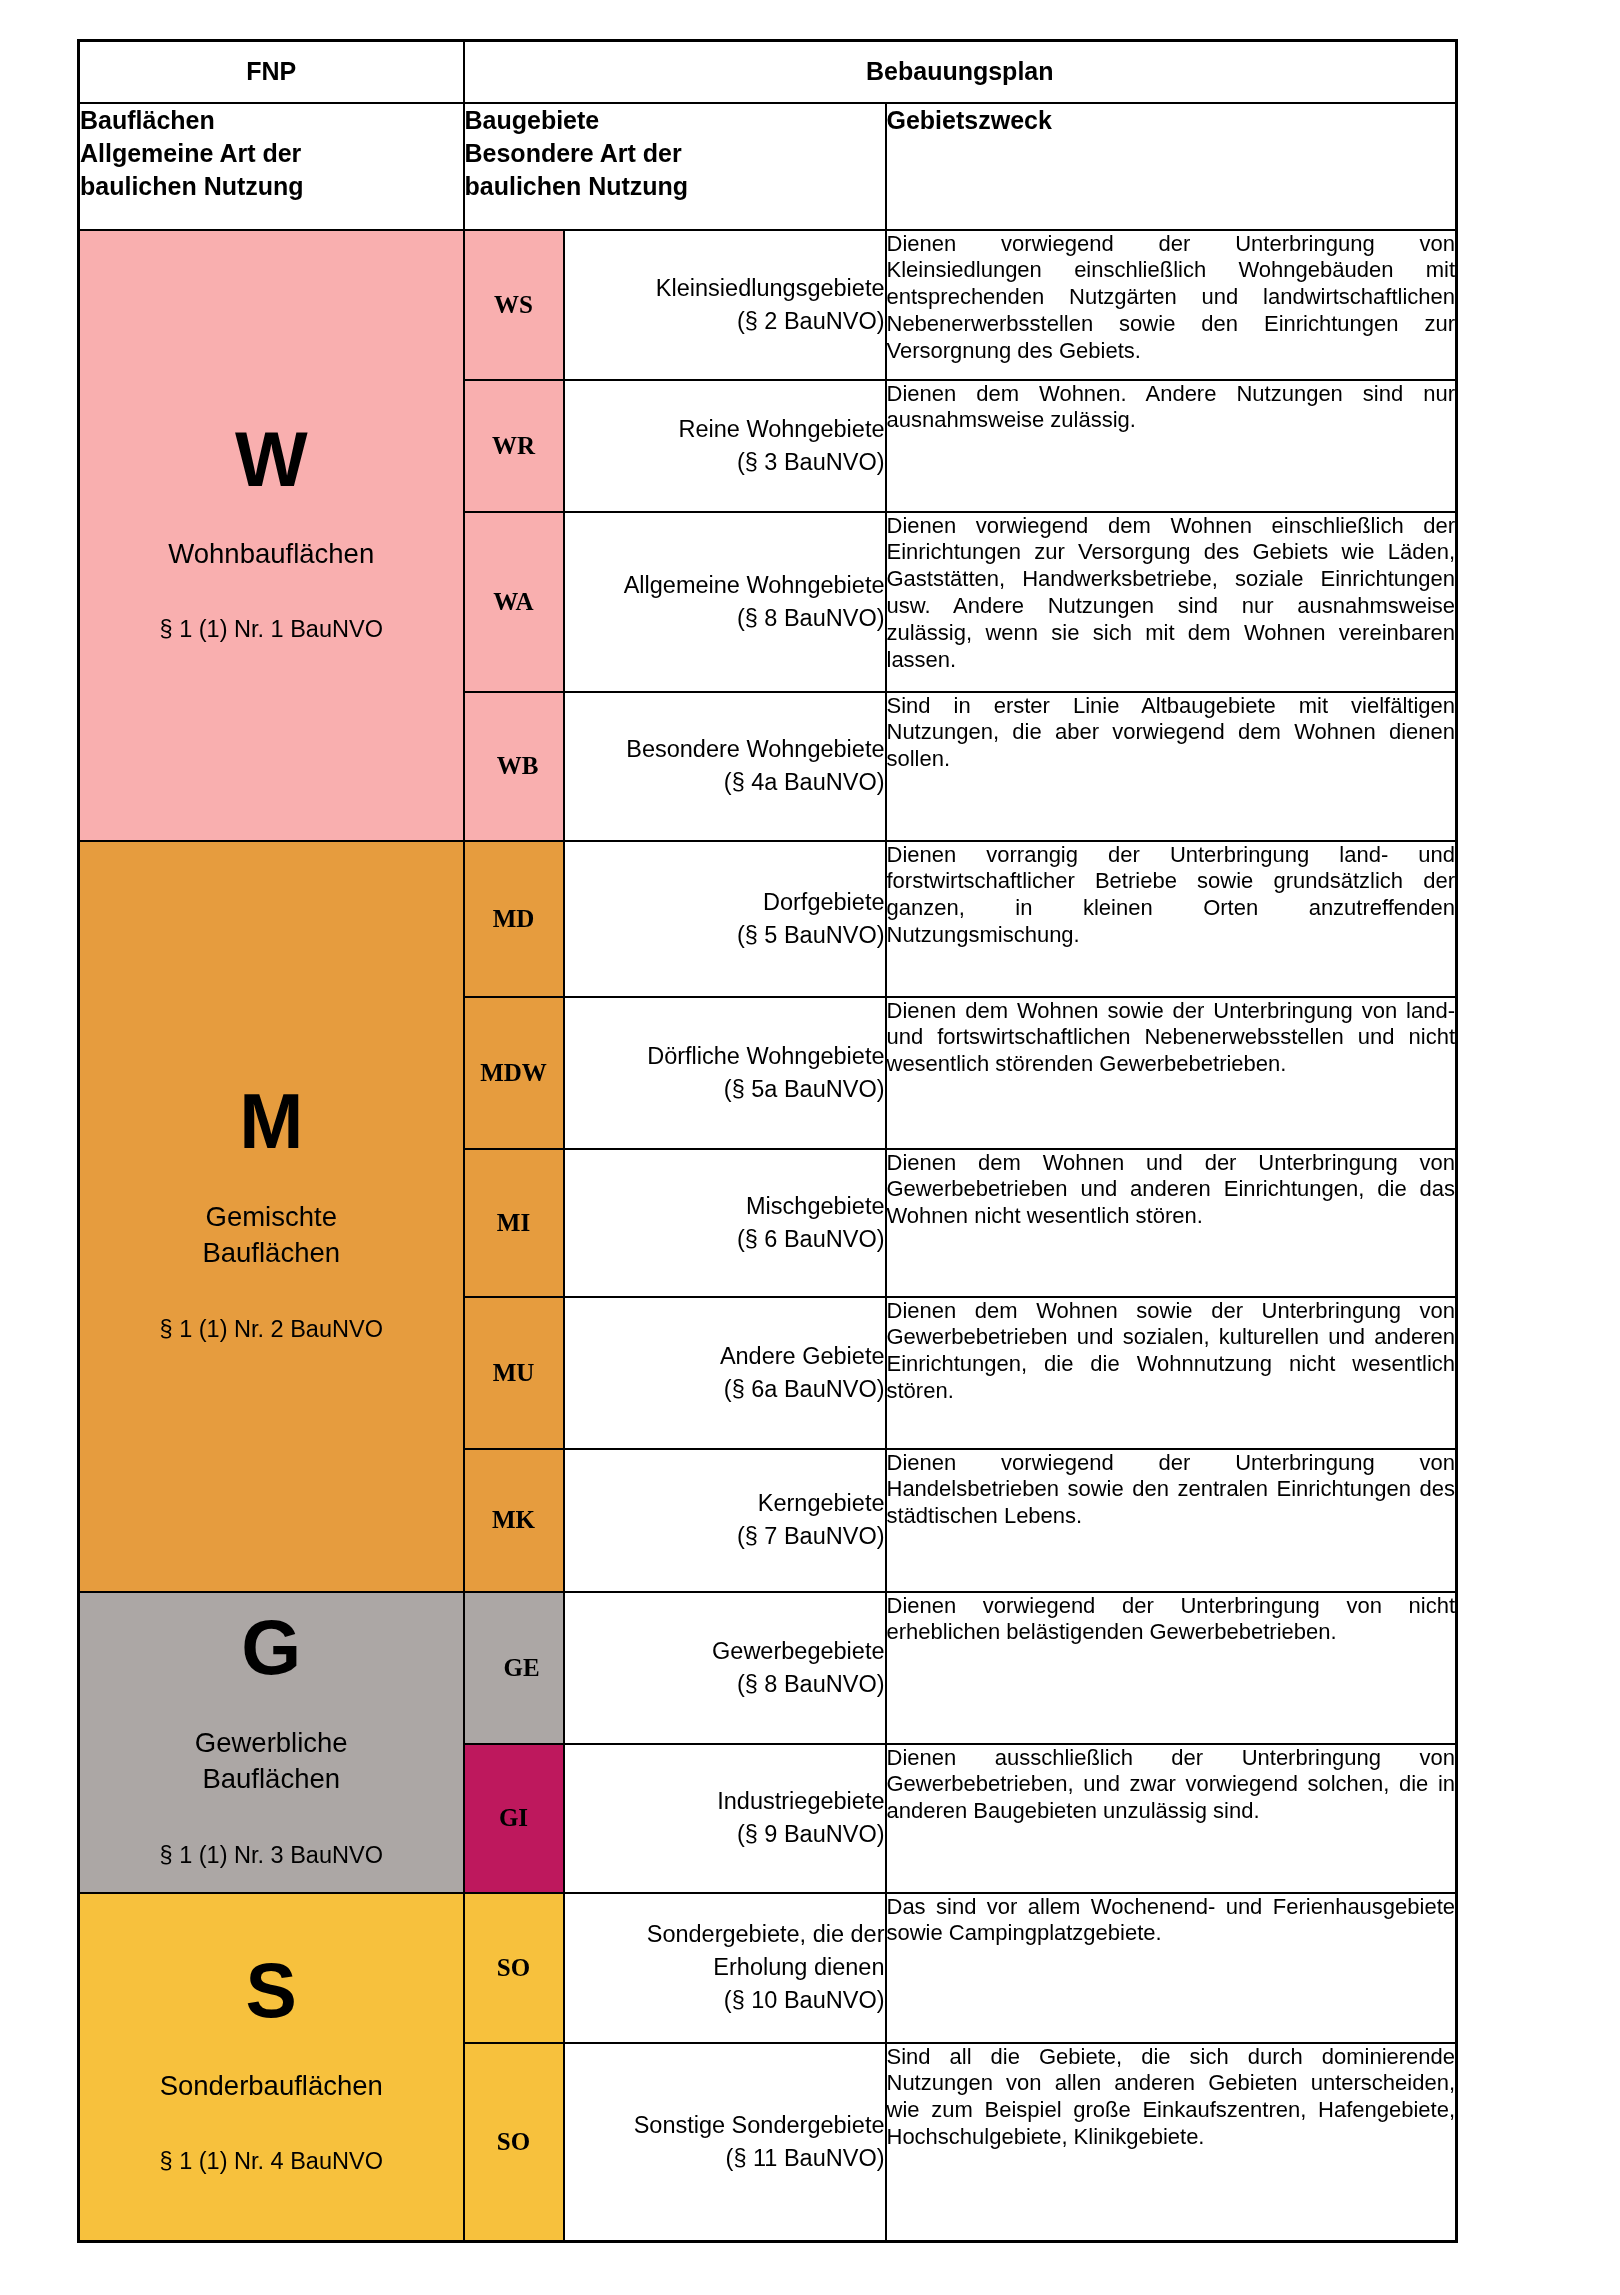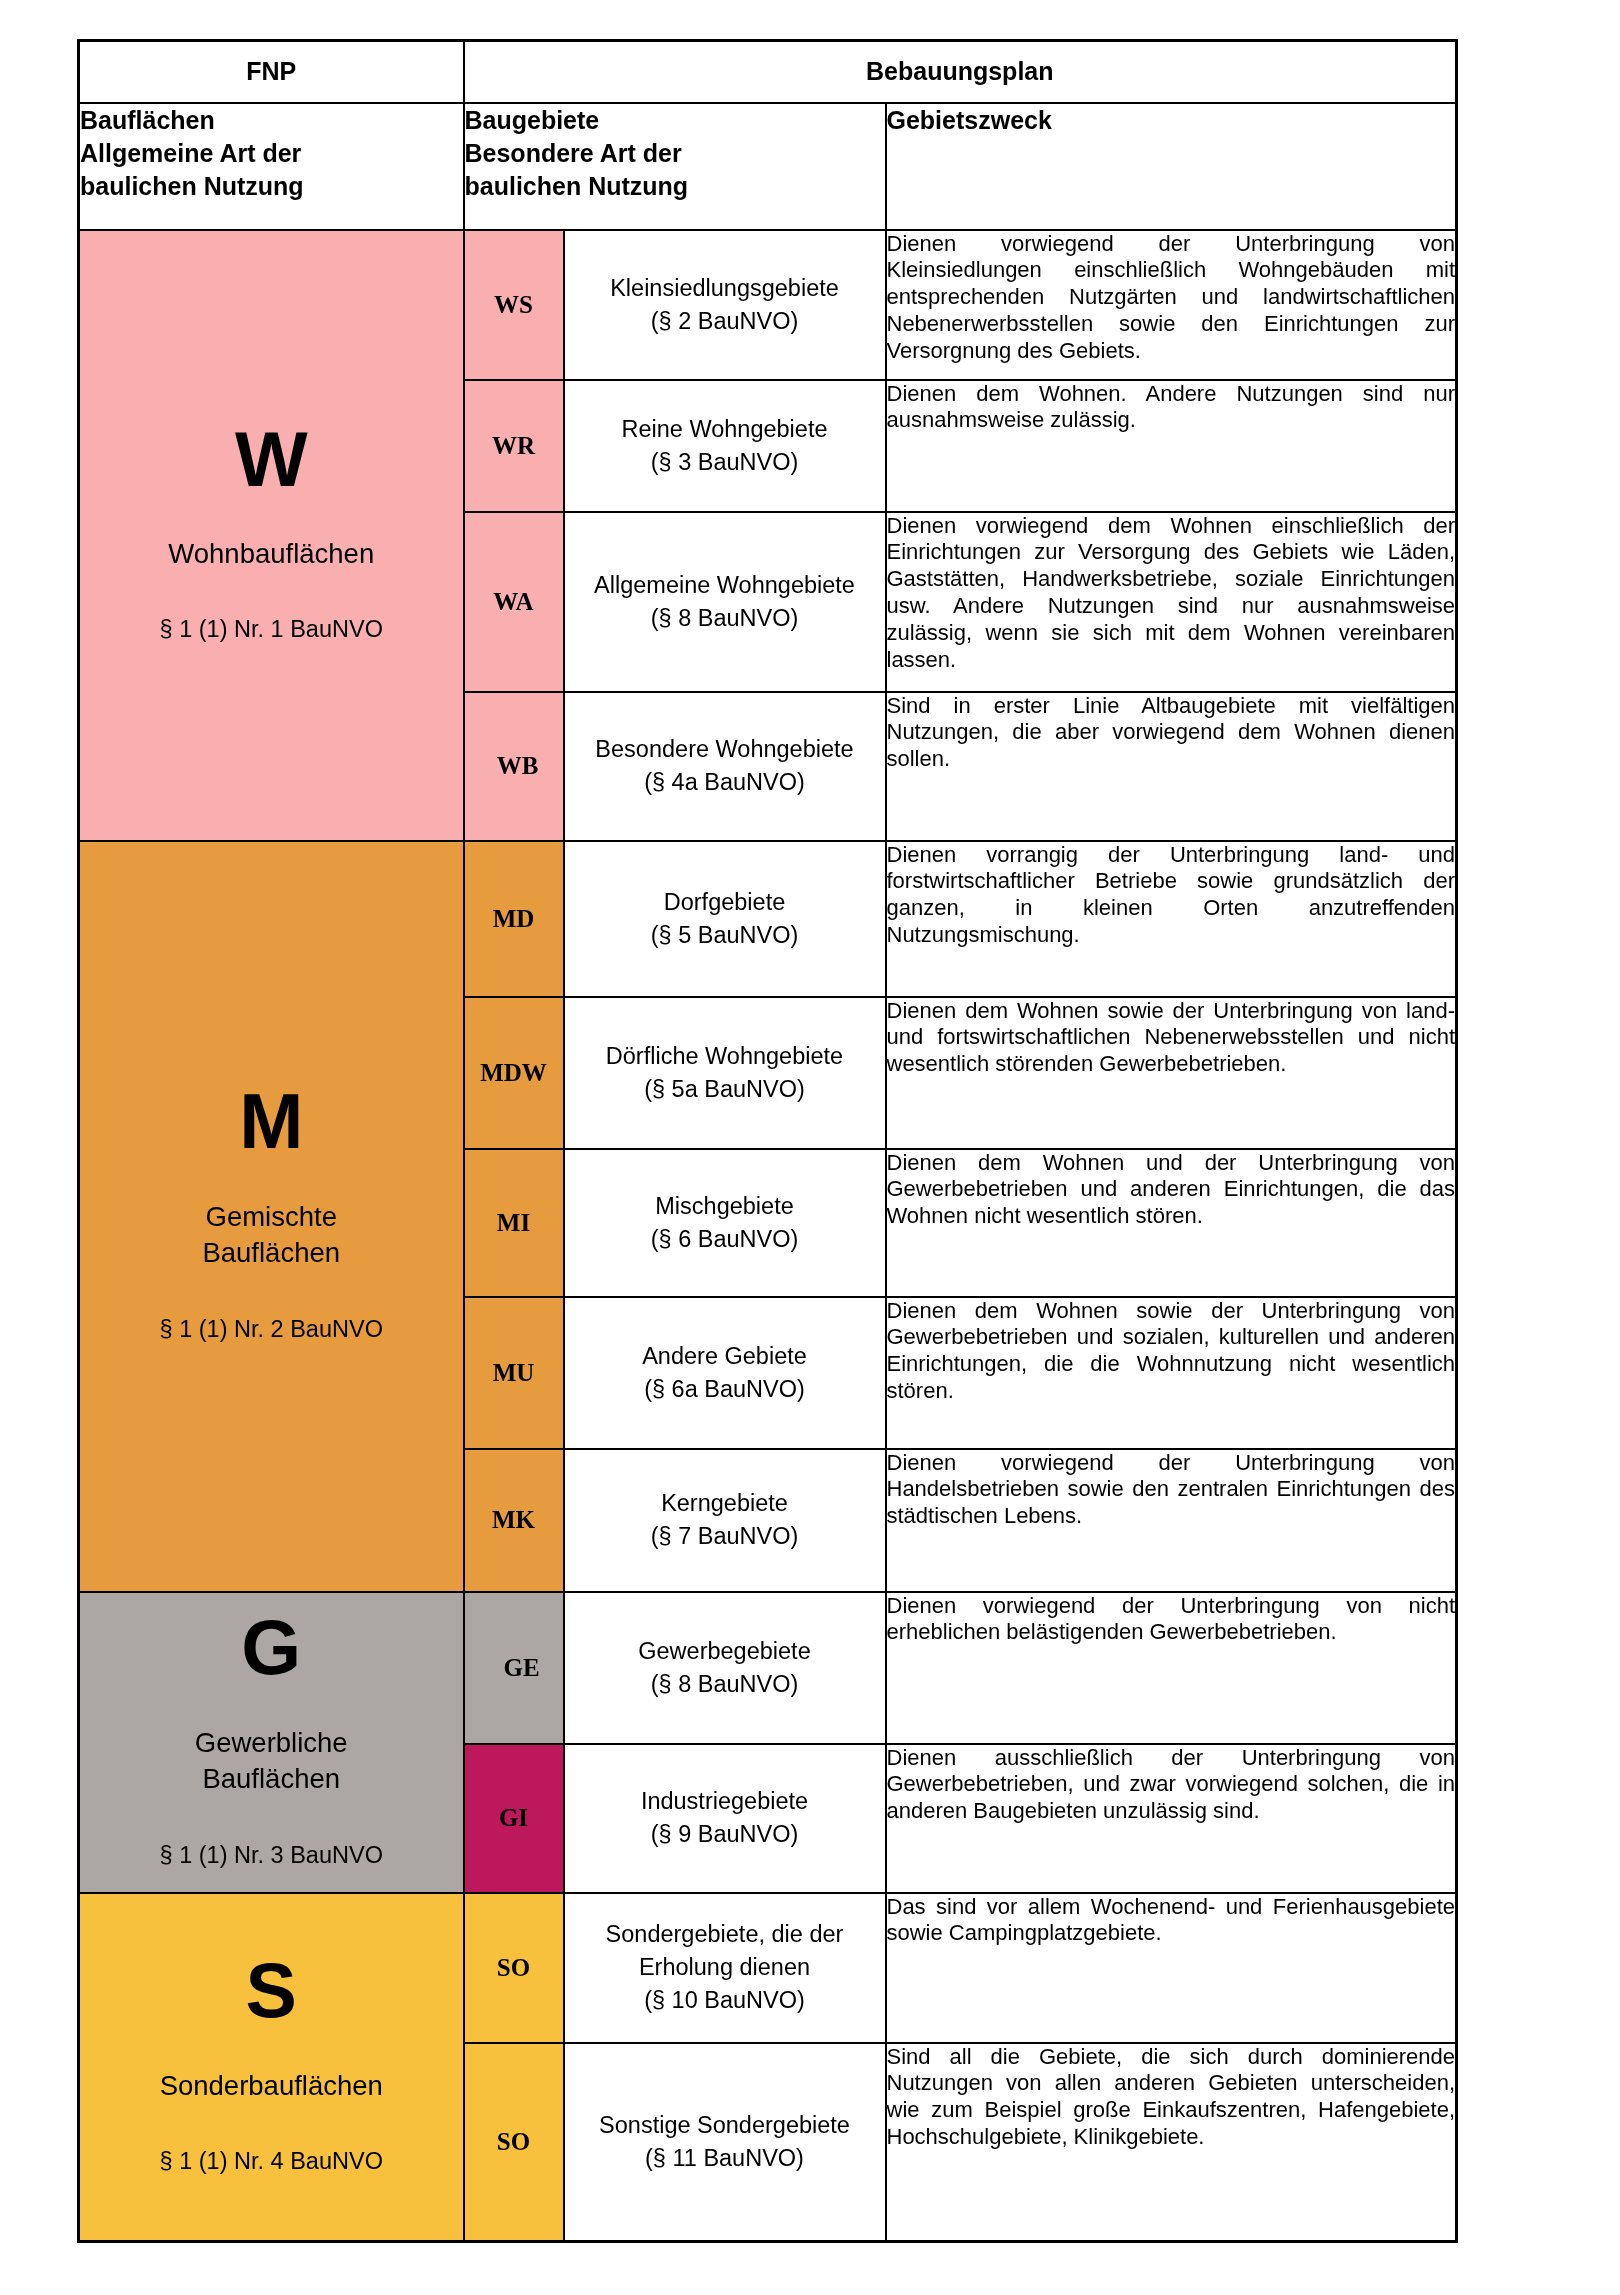--- a/index.html
+++ b/index.html
@@ -77,21 +77,21 @@
   }
   td.code-cell {
     font-size: 25px;
     font-weight: bold;
     text-align: center;
     vertical-align: middle;
     font-family: Liberation Serif, serif;
   }
   td.district-cell {
     font-size: 23.5px;
-    text-align: center;
+    text-align: right;
     vertical-align: middle;
     line-height: 1.4;
     padding: 0 6.5px;
     background: #ffffff;
   }
   td.purpose-cell {
     font-size: 22px;
     line-height: 1.225;
     text-align: justify;
     text-align-last: left;

